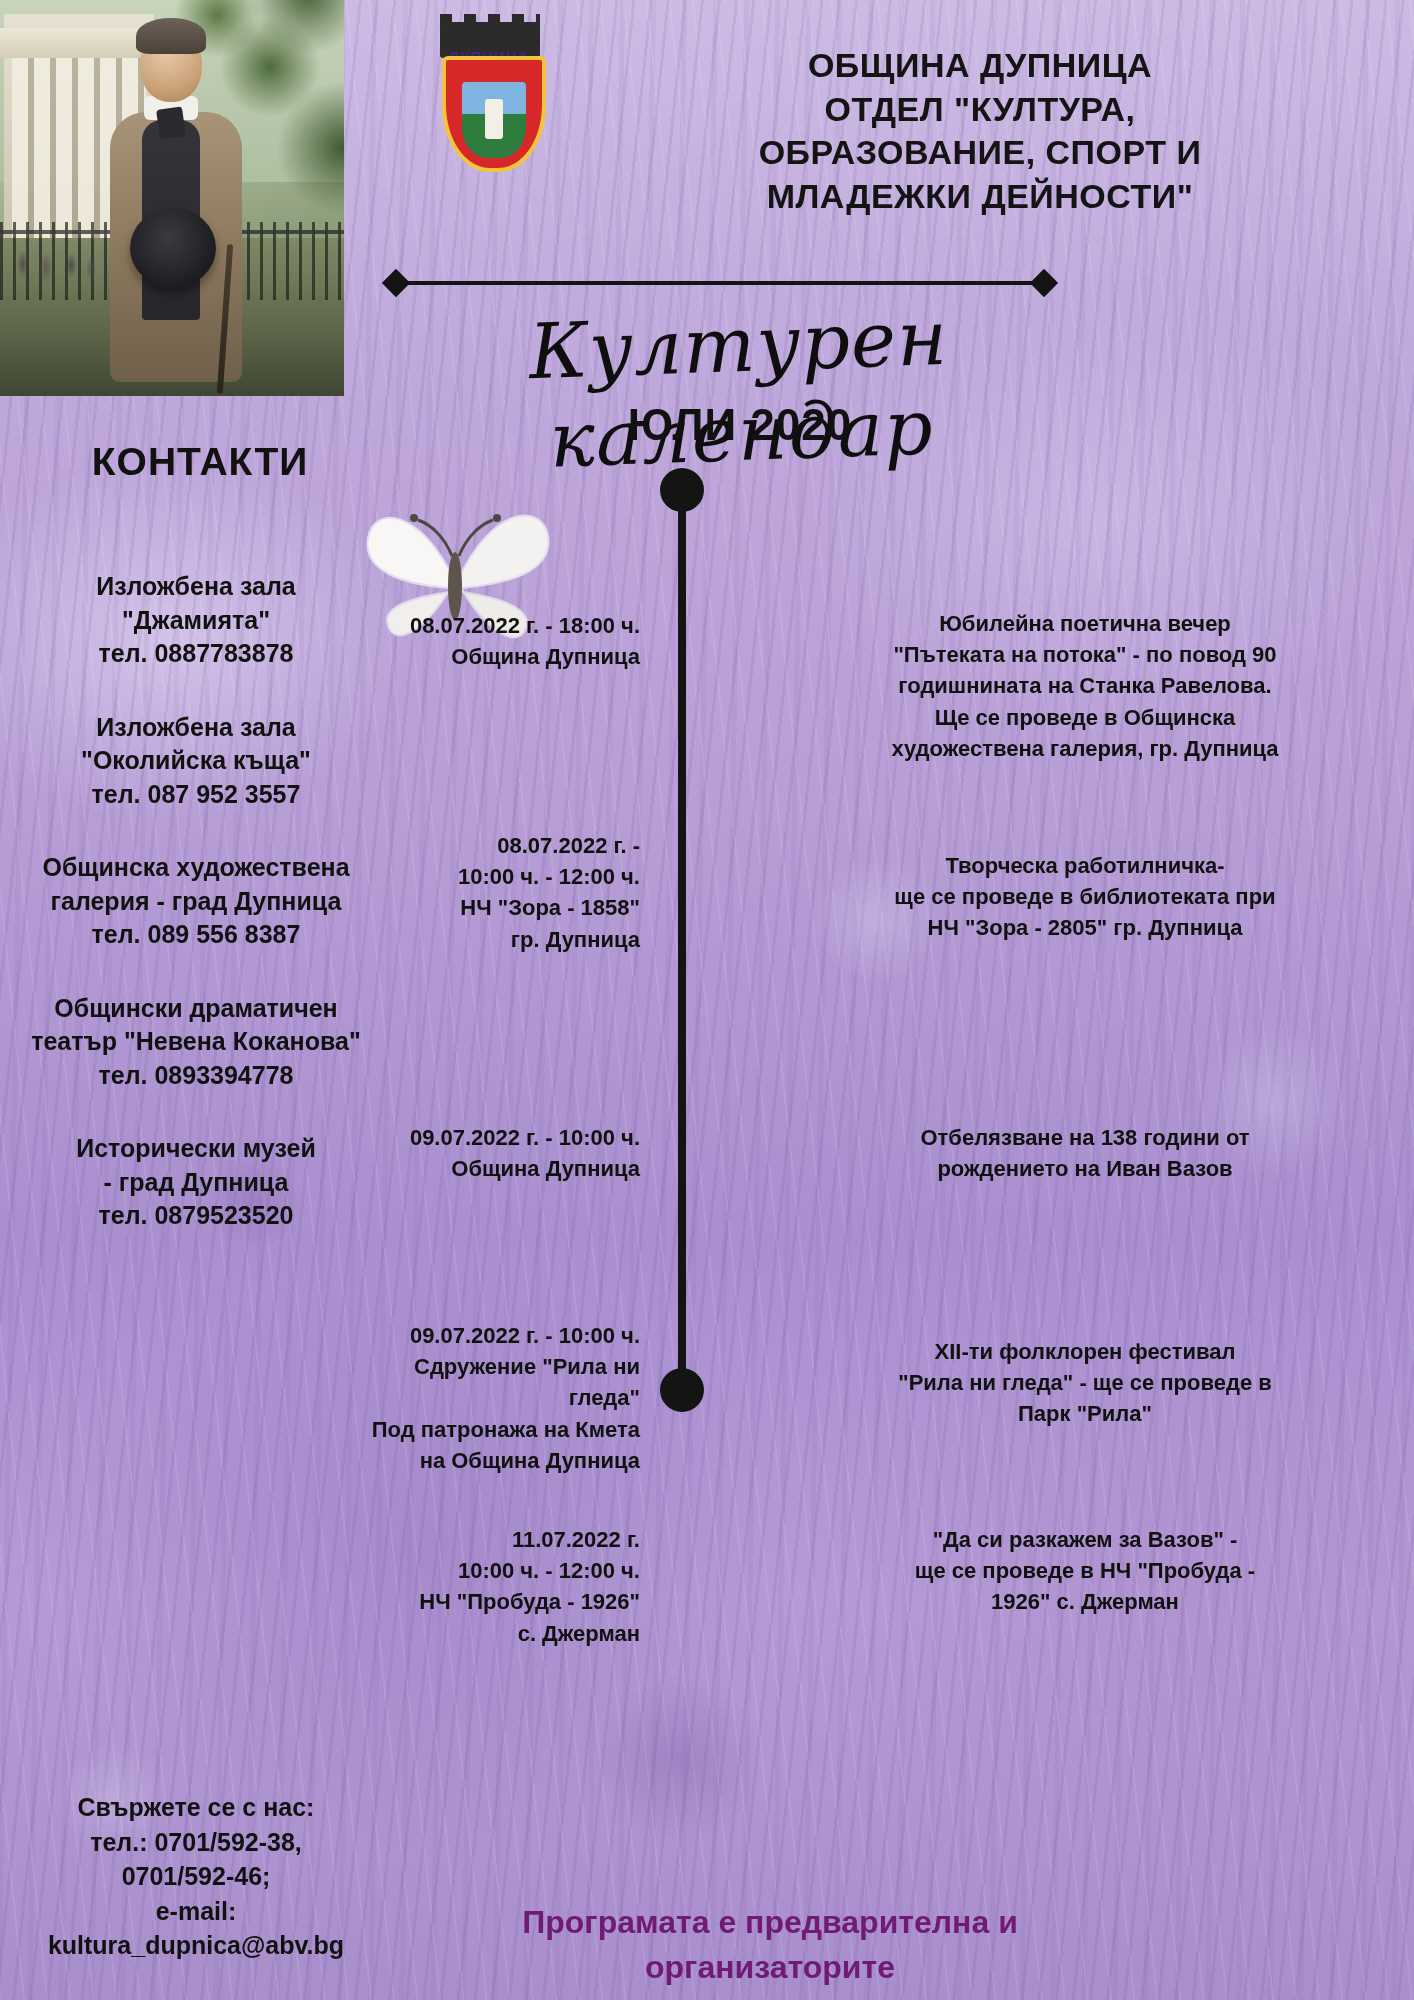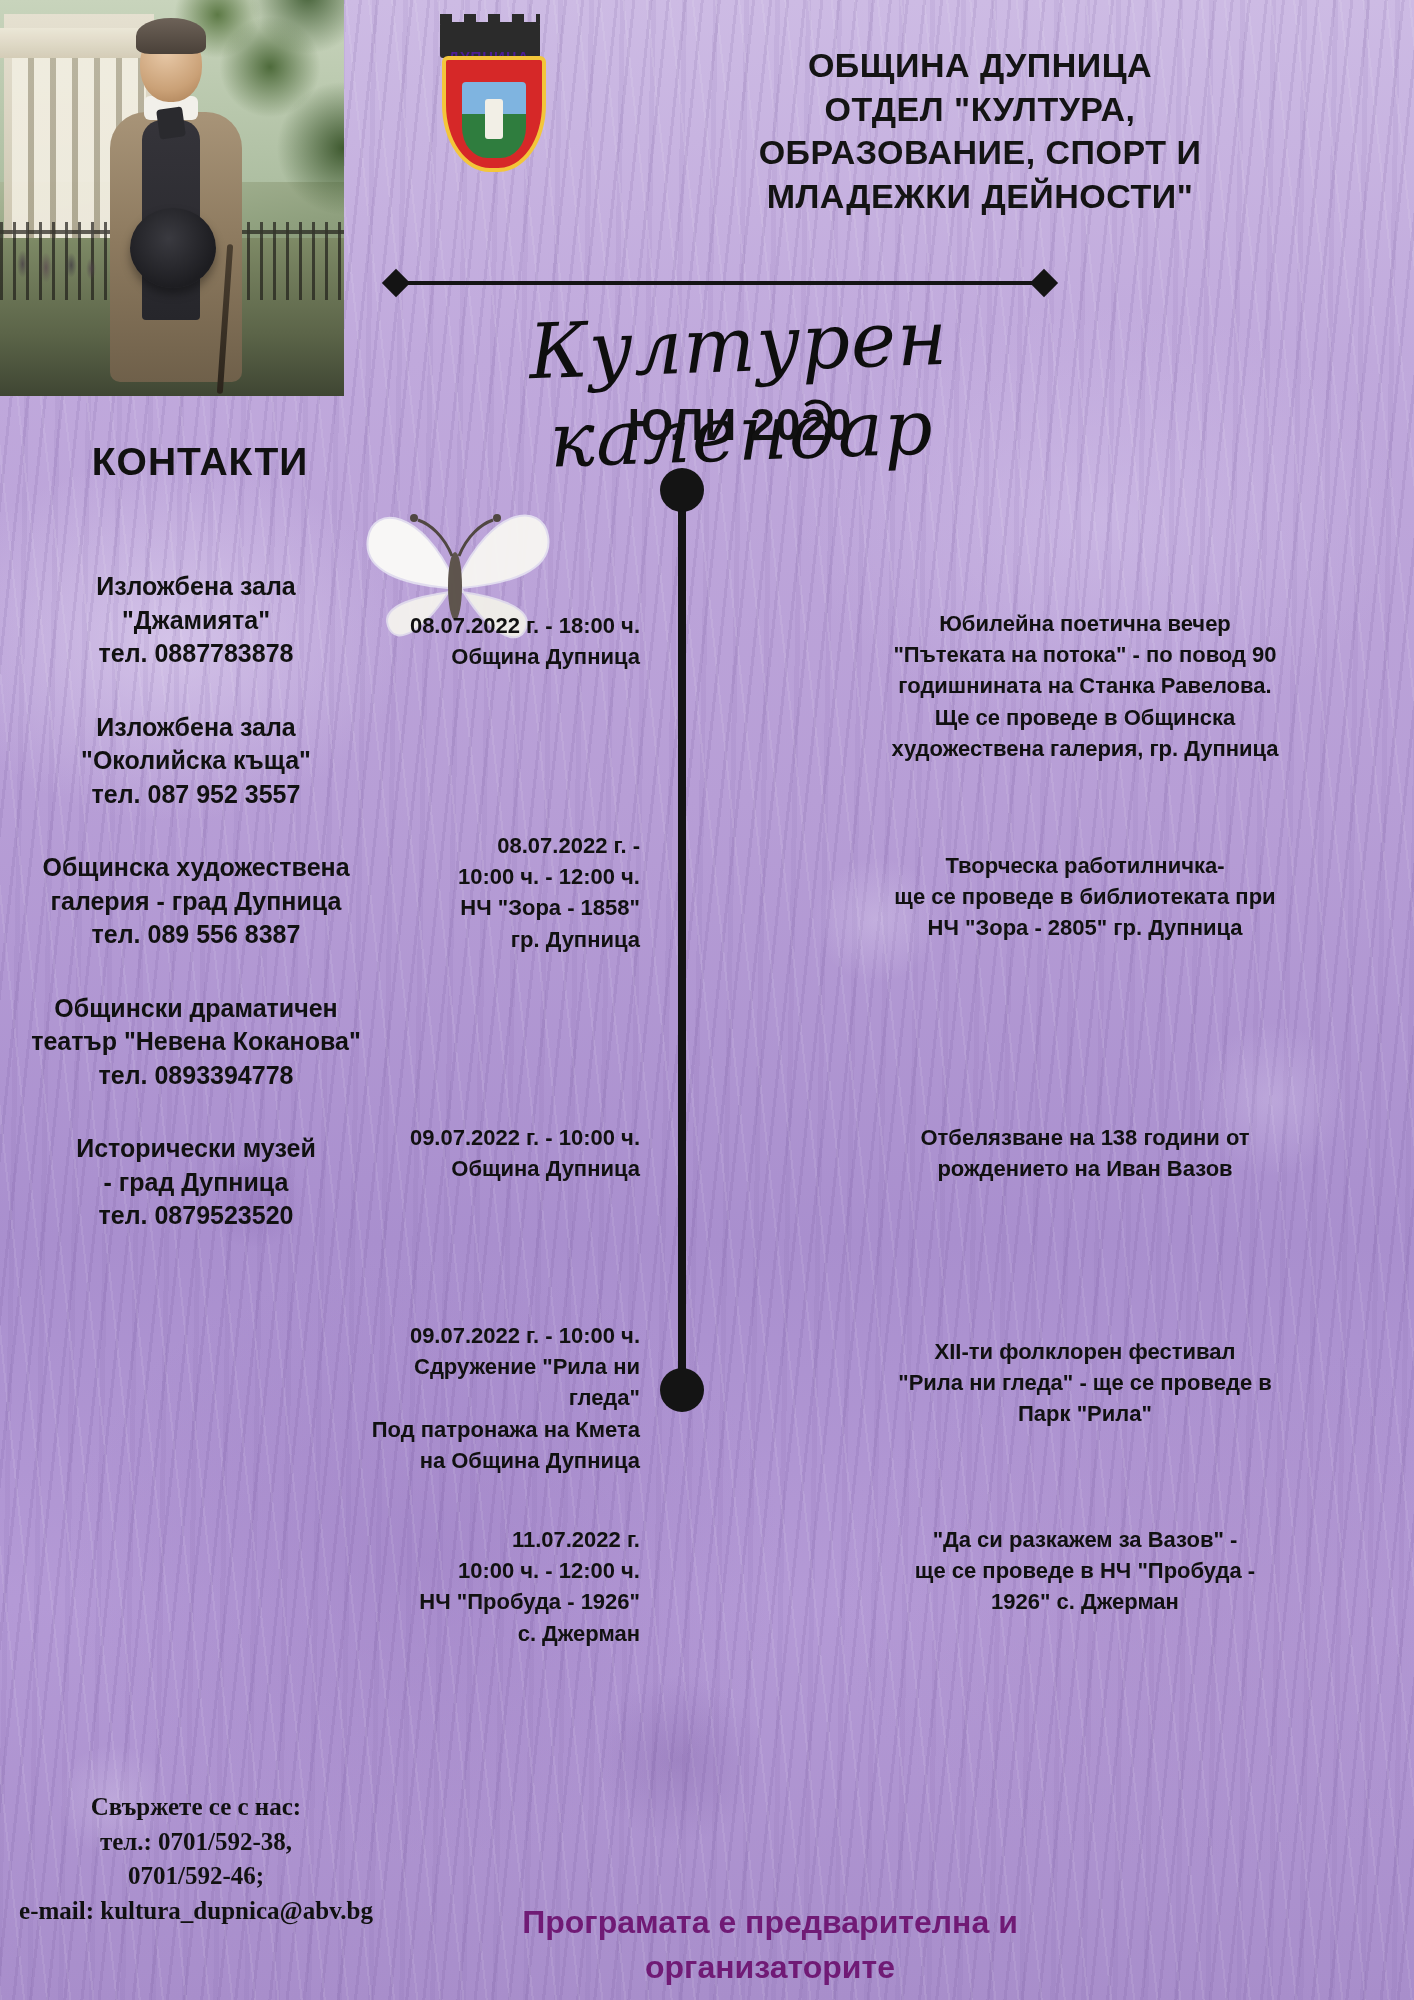--- a/index.html
+++ b/index.html
@@ -291,21 +291,20 @@
   }
   .contact-footer {
     position: absolute;
     left: 8px; top: 1790px;
     width: 376px;
     text-align: center;
     color: #111;
     font-size: 25px;
     font-weight: bold;
     line-height: 1.38;
-    font-family: Liberation Serif, serif;
   }
 
   
   .timeline-axis {
     position: absolute;
     left: 678px; top: 474px;
     width: 8px; height: 932px;
     background: #141414;
   }
   .timeline-dot {

